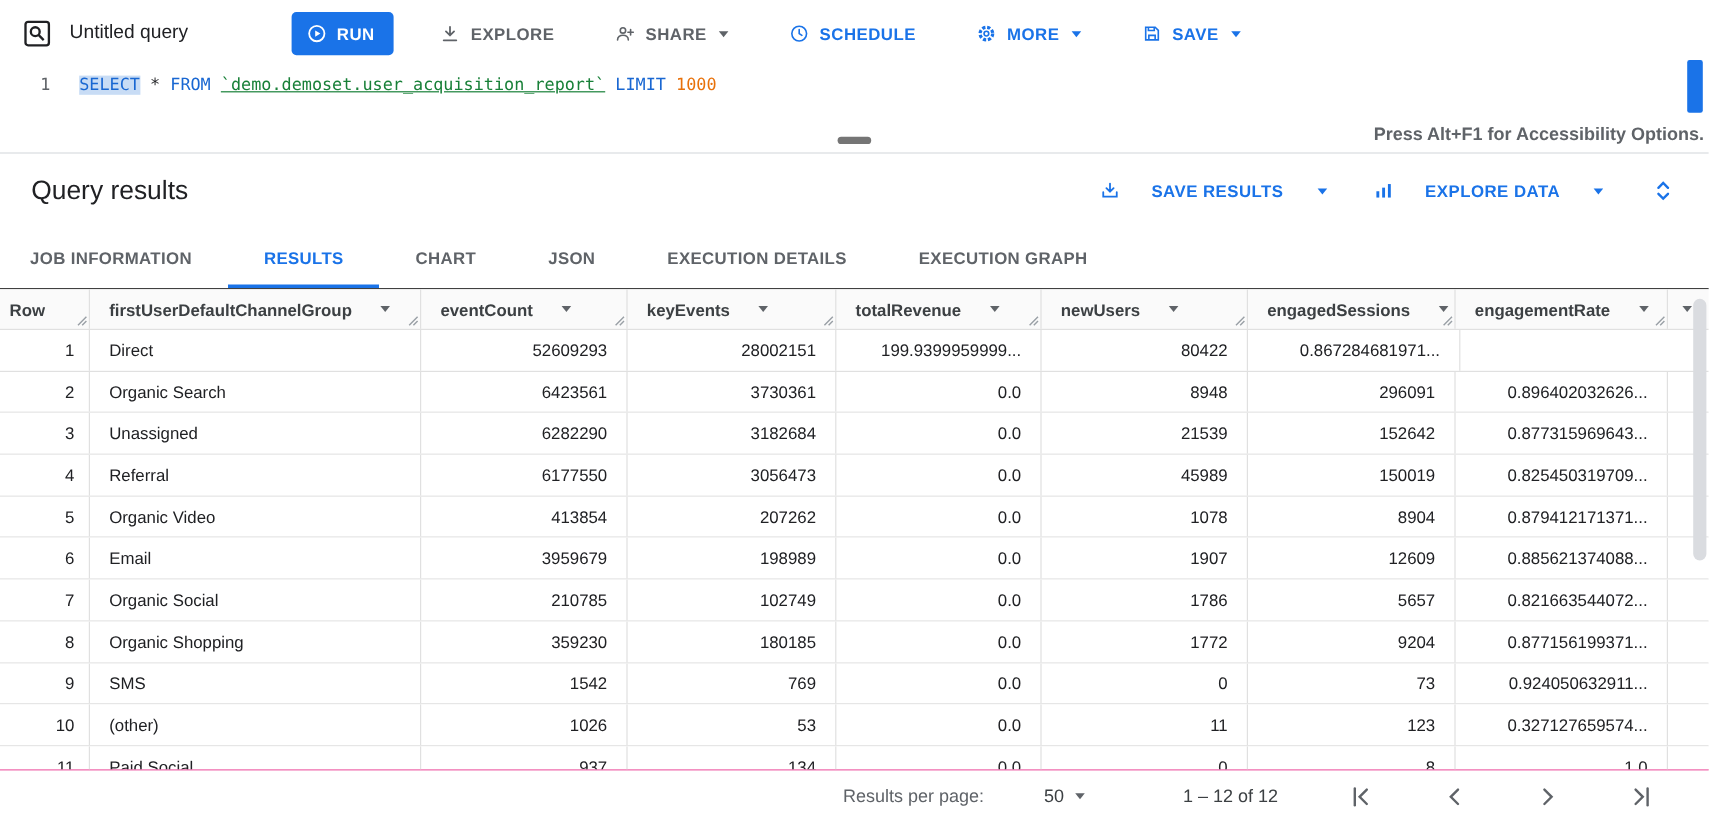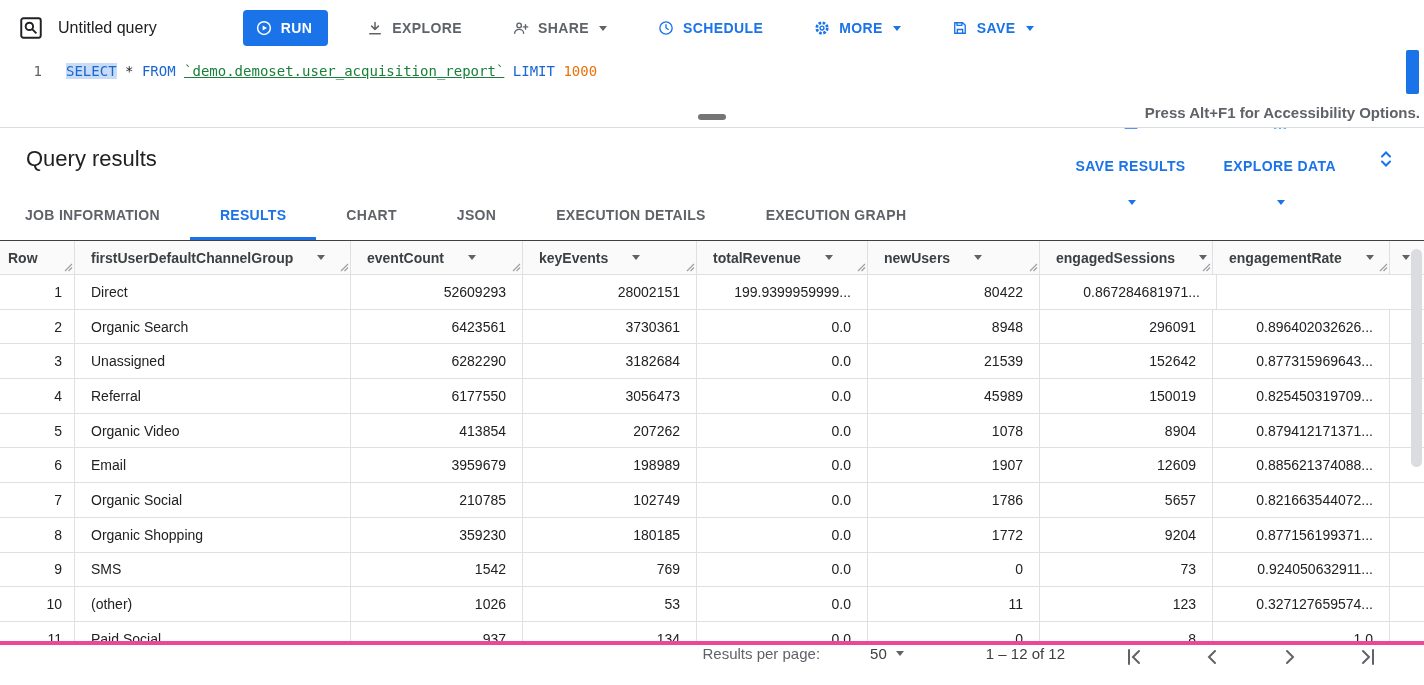--- a/index.html
+++ b/index.html
@@ -34,21 +34,21 @@
   
   .splitter { position: relative; height: 24px; border-bottom: 1px solid #dadce0; background: #fff; font-weight: bold; }
   .drag-handle { position: absolute; left: 50%; top: 10px; transform: translateX(-50%); width: 28px; height: 6px;
                  border-radius: 3px; background: #757575; }
   .a11y-hint { position: absolute; right: 4px; top: 0; font-size: 15px; color: #5f6368; }
 
   
   .results-header { height: 62px; display: flex; align-items: center; padding: 0 26px; }
   .results-title { font-size: 22px; font-weight: 400; color: #202124; }
   .rh-actions { margin-left: auto; display: flex; align-items: center; gap: 38px; }
-  .rh-btn { display: flex; align-items: center; gap: 26px; color: #1a73e8; font-size: 14px; font-weight: bold; letter-spacing: .4px; flex-direction: column; }
+  .rh-btn { display: flex; align-items: center; gap: 26px; color: #1a73e8; font-size: 14px; font-weight: bold; letter-spacing: .4px; }
   .unfold-btn { color: #1a73e8; }
 
   
   .tabs { height: 51px; display: flex; border-bottom: 1px solid #404040; }
   .tab { display: flex; align-items: center; padding: 0 30px; font-size: 14px; font-weight: bold; letter-spacing: .3px;
          color: #5f6368; cursor: pointer; }
   .tab:first-child { padding-left: 25px; }
   .tab.active { color: #1a73e8; box-shadow: inset 0 -3px 0 #1a73e8; }
 
   
@@ -62,21 +62,21 @@
   .resize-handle { position: absolute; right: 1px; bottom: 2px; }
   .tr { display: flex; height: 34.7px; border-bottom: 1px solid #e0e0e0; background: #fff; }
   .td { flex: none; display: flex; align-items: center; padding: 0 16px; font-size: 14px; color: #202124;
         border-right: 1px solid #e0e0e0; overflow: hidden; white-space: nowrap; }
   .td.num { justify-content: flex-end; }
   .td.rownum { justify-content: flex-end; padding-right: 12px; }
   .vscroll { position: absolute; top: 2px; right: 0; width: 14px; height: 100%; }
   .vscroll-thumb { position: absolute; top: 6px; left: 1px; width: 11px; height: 218px; background: #dadce0; border-radius: 6px; }
 
   
-  .pagination { height: 44px; border-top: 4px solid #ec4899; display: flex; align-items: flex-start;
+  .pagination { height: 44px; border-top: 1px solid #ec4899; display: flex; align-items: center;
                 justify-content: flex-end; padding-right: 44px; font-size: 15px; background: #fff; gap: 24px; }
   .pp-label { color: #5f6368; margin-right: 26px; }
   .page-size-btn { display: flex; align-items: center; gap: 7px; font-size: 15px; color: #3c4043; margin-right: 58px; }
   .page-size-btn .caret { color: #5f6368; }
   .page-range { color: #3c4043; margin-right: 3px; }
   .pg-btn { width: 24px; height: 24px; margin-left: 30px; display: flex; align-items: center; justify-content: center; color: #5f6368; }
 </style>
 </head>
 <body>
 

